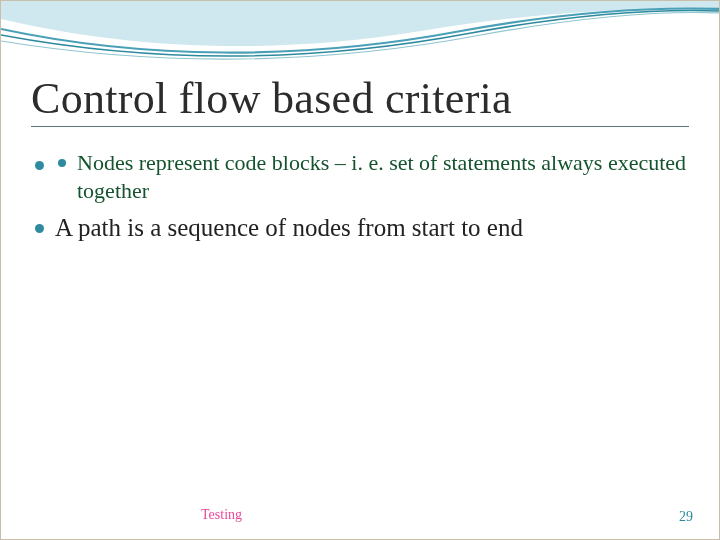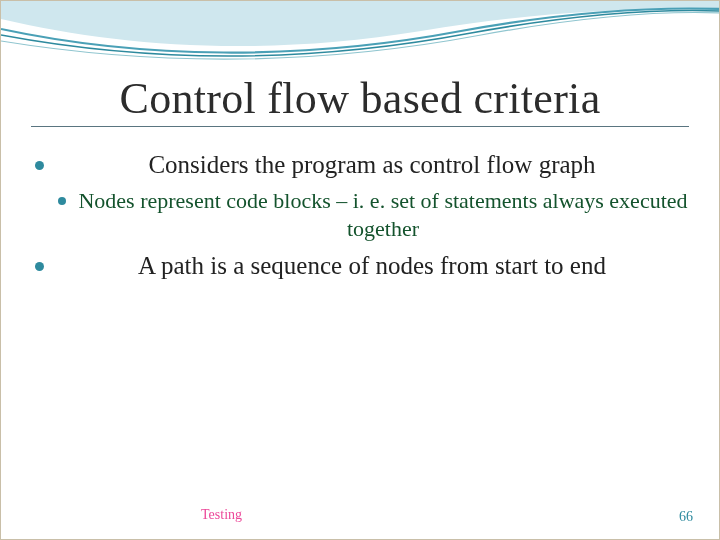--- a/index.html
+++ b/index.html
@@ -14,21 +14,20 @@
     position: absolute;
     top: 0; left: 0;
     width: 720px; height: 70px;
     pointer-events: none;
   }
   .content {
     position: absolute;
     top: 72px;
     left: 30px;
     right: 30px;
-    text-align: center;
   }
   .title {
     font-size: 44px;
     color: #2c2c2c;
     font-weight: 400;
     border-bottom: 1.5px solid #5a7580;
     padding-bottom: 2px;
     margin-bottom: 22px;
     letter-spacing: 0.3px;
   }
@@ -92,27 +91,26 @@
   <path d="M0,28 C140,58 300,60 460,30 C570,10 660,6 720,8" fill="none" stroke="#4aa0b6" stroke-width="2.2"></path>
   <path d="M0,34 C150,62 310,62 470,32 C580,12 665,8 720,10" fill="none" stroke="#2e8a9e" stroke-width="1.6"></path>
   <path d="M0,40 C160,66 320,64 480,34 C590,14 670,10 720,12" fill="none" stroke="#8fc5cf" stroke-width="1.2"></path>
 </svg>
 
 <div class="content">
   <h1 class="title">Control flow based criteria</h1>
 
   <ul class="lvl1">
     <li>
-      <span>Considers the  program as control flow graph</span>
       <ul class="lvl2">
         <li>
           <span>Nodes represent code blocks – i. e. set of statements always executed together</span>
         </li>
       </ul>
     </li>
     <li>
       <span>A path is a sequence of nodes from start to end</span>
     </li>
   </ul>
 </div>
 
 <div class="footer-label">Testing</div>
-<div class="footer-num">66</div>
+<div class="footer-num">29</div>
 
 </body></html>

